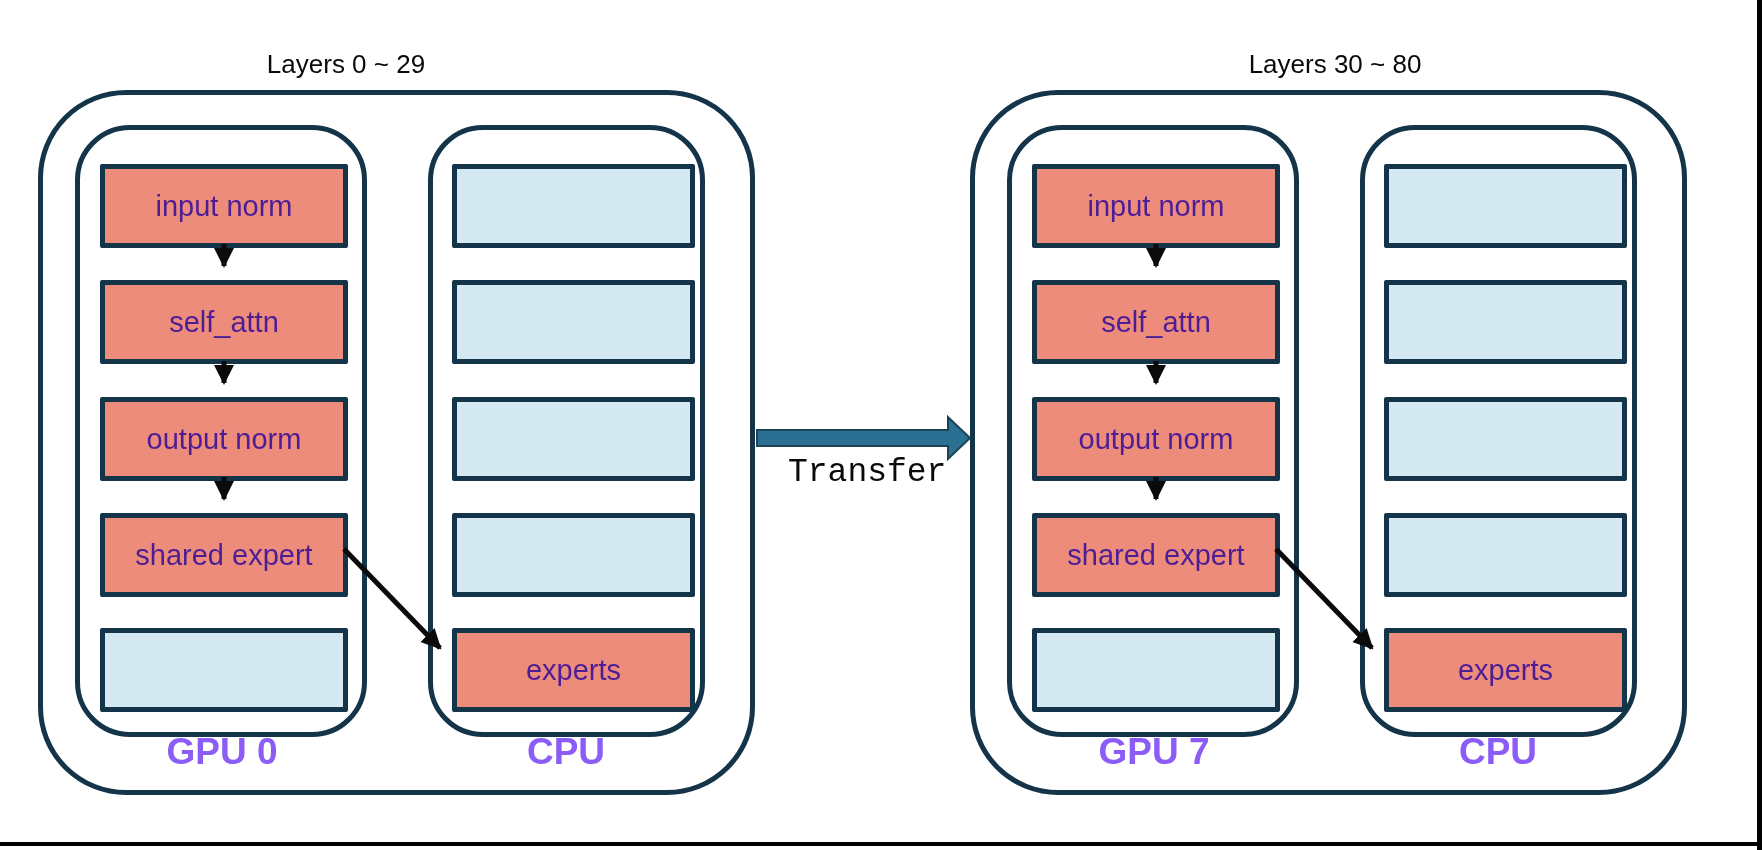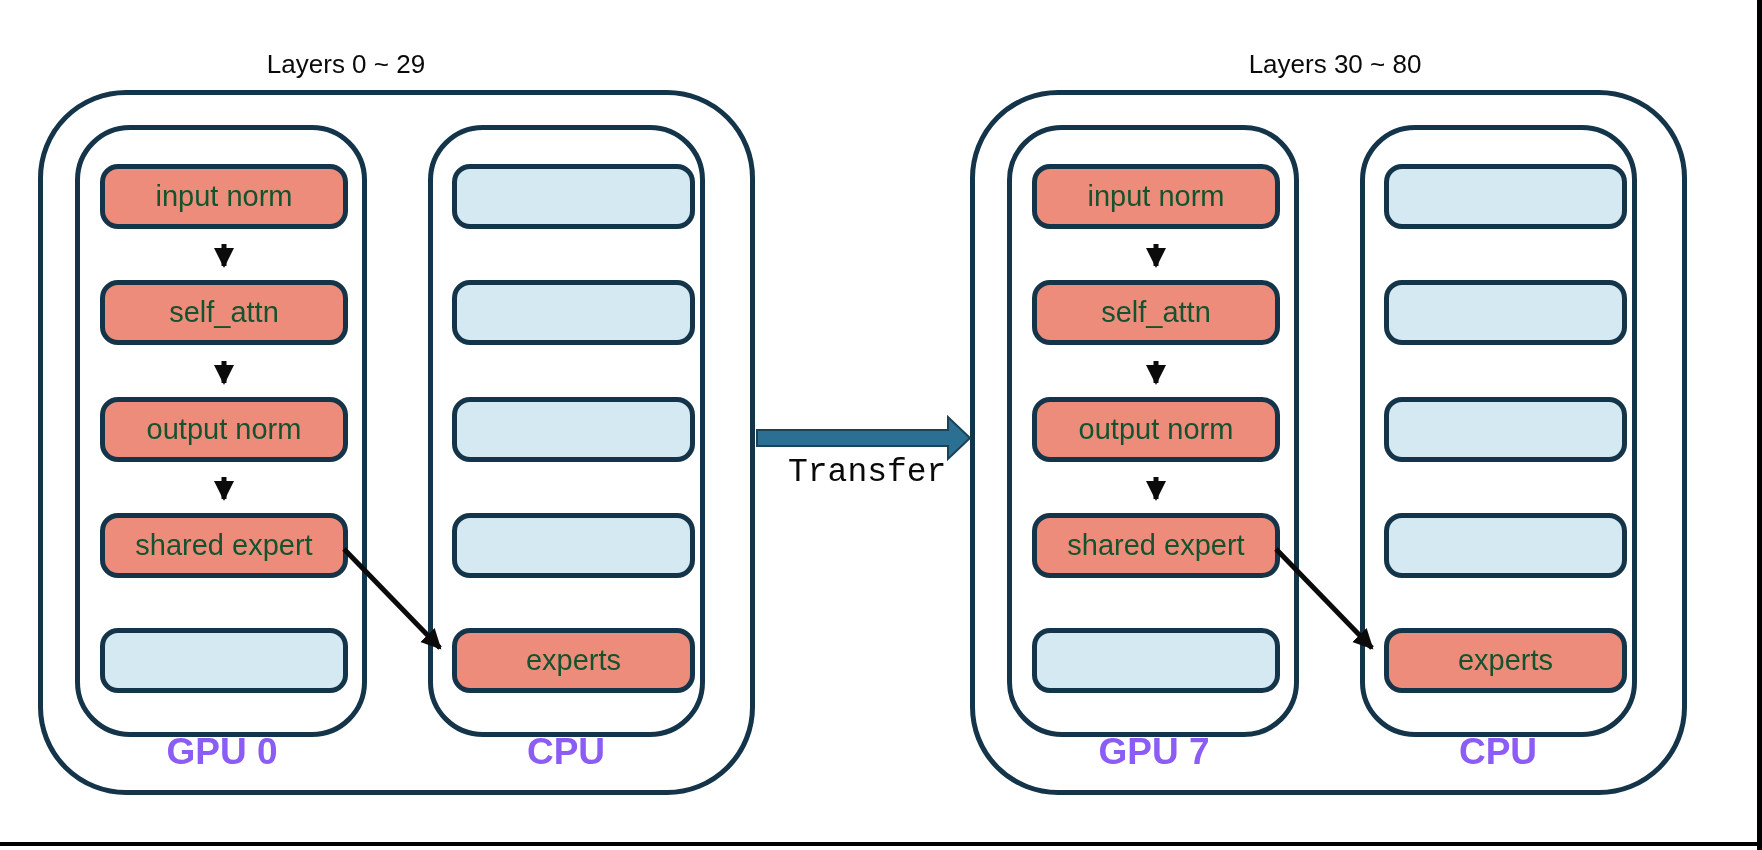--- a/index.html
+++ b/index.html
@@ -21,23 +21,23 @@
   }
   .outer-node{
     position:absolute;top:90px;width:717px;height:705px;
     background:#fff;border:5px solid var(--ink);border-radius:88px;
   }
   .col-node{
     position:absolute;top:125px;height:612px;
     background:#fff;border:5px solid var(--ink);border-radius:55px;
   }
   .box{
-    position:absolute;height:65px;border:5px solid var(--ink);border-radius:18px;
+    position:absolute;height:84px;border:5px solid var(--ink);border-radius:2px;
     display:flex;align-items:center;justify-content:center;
-    font-size:29px;color:#14532d;white-space:nowrap;
+    font-size:29px;color:#4c1d95;white-space:nowrap;
   }
   .box.filled{background:var(--salmon);}
   .box.empty{background:var(--slot);}
   .hw-label{
     position:absolute;top:730px;transform:translateX(-50%);
     font-size:37px;line-height:44px;white-space:nowrap;color:#8b5cf6;font-weight:bold;
   }
   .transfer-label{
     position:absolute;left:788px;top:450px;
     font-size:33px;line-height:46px;color:#0a0a0a;font-family:Liberation Mono, monospace;

